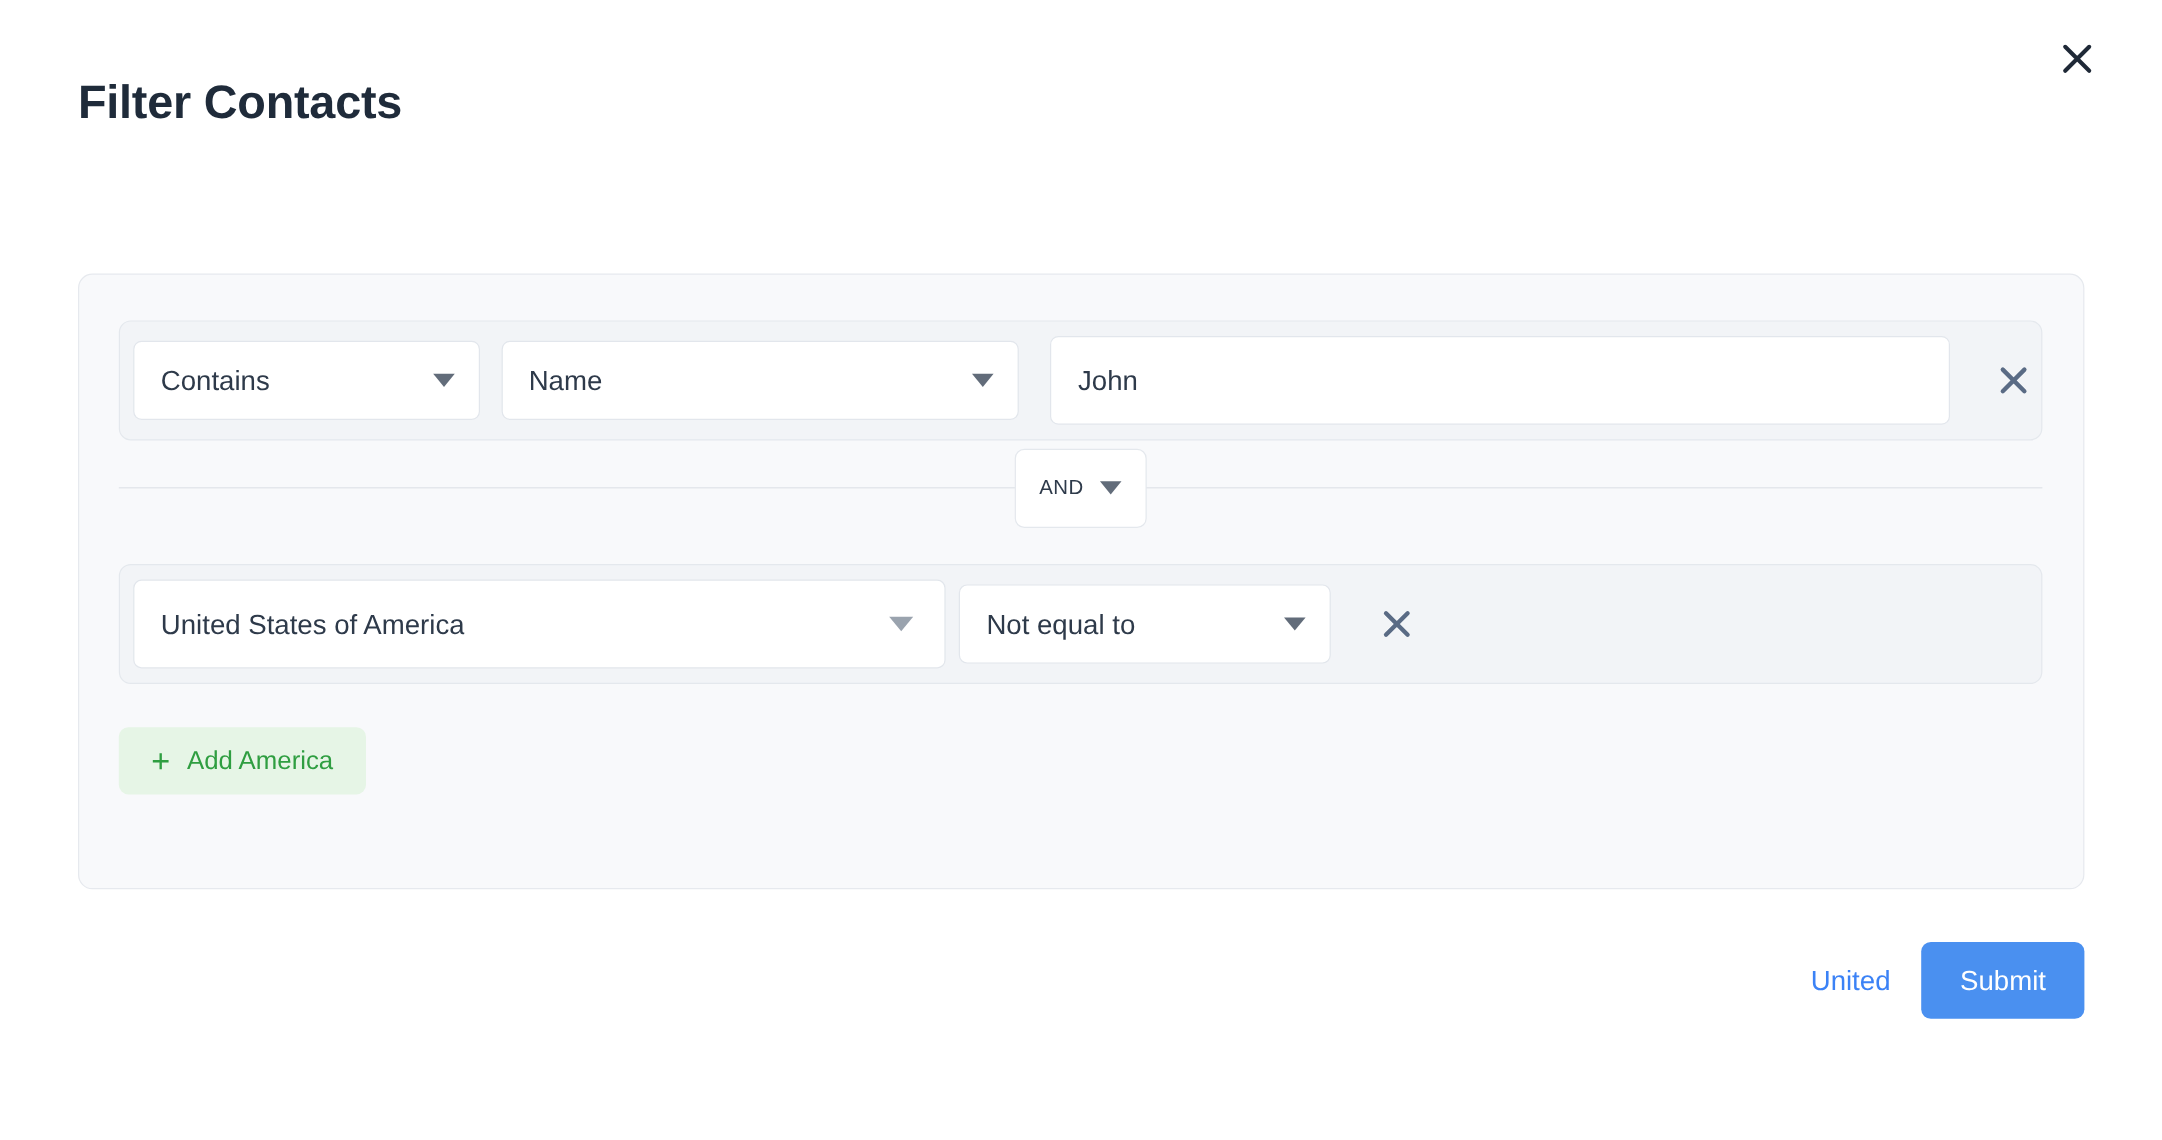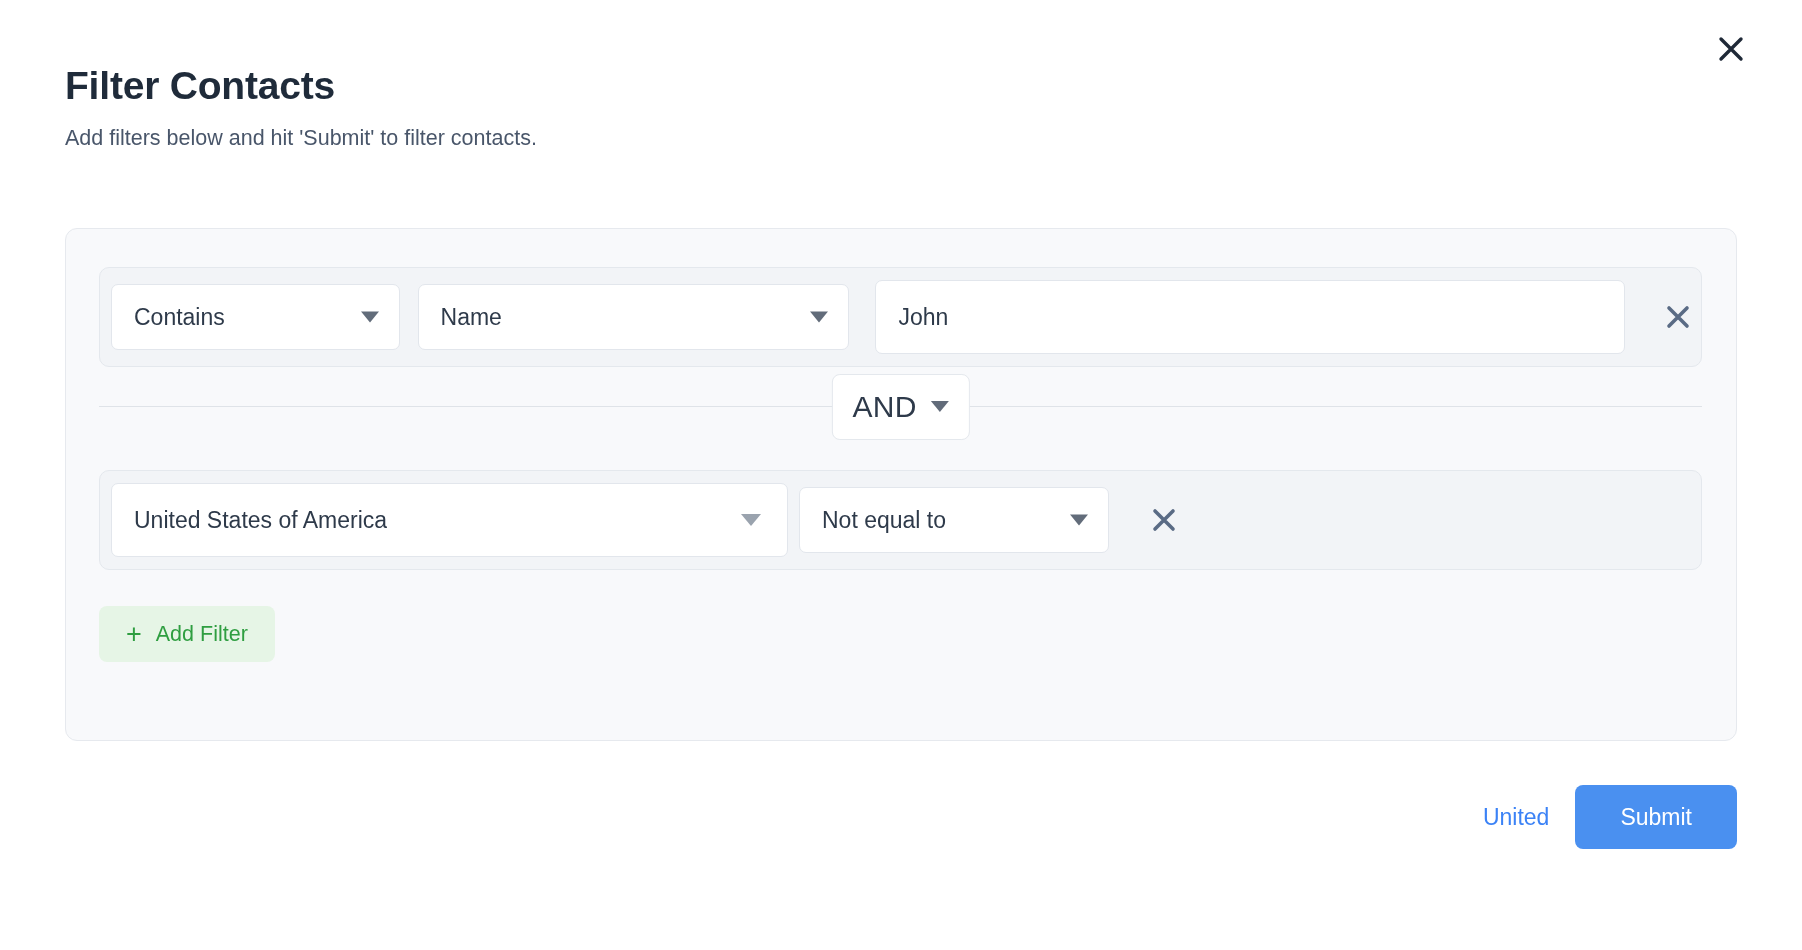--- a/index.html
+++ b/index.html
@@ -182,21 +182,21 @@
     background: #ffffff;
     border: 1px solid #e4e8ed;
     border-radius: 8px;
     display: flex;
     align-items: center;
     padding: 0 20px;
     cursor: pointer;
     box-sizing: border-box;
   }
   .connector-label {
-    font-size: 30px;
+    font-size: 17px;
     color: #2e3a4a;
     letter-spacing: 0.3px;
   }
   .connector-caret {
     margin-left: 14px;
     width: 0;
     height: 0;
     border-left: 9px solid transparent;
     border-right: 9px solid transparent;
     border-top: 11px solid #626c7a;
@@ -246,40 +246,39 @@
     margin-right: 26px;
     cursor: pointer;
     font-family: "Liberation Sans", sans-serif;
   }
   .submit-btn {
     font-size: 23px;
     color: #ffffff;
     background: #4a90f0;
     border: none;
     border-radius: 8px;
-    padding: 0 45px;
+    padding: 0 32px;
     height: 64px;
     cursor: pointer;
     font-family: "Liberation Sans", sans-serif;
   }
 </style>
 </head>
 <body>
 
 <div class="modal">
 
   <button class="close-btn">
     <svg width="30" height="30" viewBox="0 0 30 30" aria-hidden="true">
       <path d="M5 5 L25 25 M25 5 L5 25" stroke="#1f2937" stroke-width="3.4" stroke-linecap="round"></path>
     </svg>
   </button>
 
   <div class="header">
     <h1 class="title">Filter Contacts</h1>
-    <p class="subtitle">Add filters below and hit 'Submit' to filter contacts.</p>
   </div>
 
   <div class="filter-panel">
 
     <div class="filter-row row-1">
       <div class="field field-op">
         <span class="field-text">Contains</span>
         <span class="caret"></span>
       </div>
       <div class="field field-attr">
@@ -314,21 +313,21 @@
       </div>
       <button class="remove-btn">
         <svg width="26" height="26" viewBox="0 0 26 26" aria-hidden="true">
           <path d="M4 4 L22 22 M22 4 L4 22" stroke="#5a6b85" stroke-width="3.6" stroke-linecap="round"></path>
         </svg>
       </button>
     </div>
 
     <button class="add-filter">
       <span class="add-plus">+</span>
-      <span class="add-label">Add Filter</span>
+      <span class="add-label">Add America</span>
     </button>
 
   </div>
 
   <div class="footer">
     <button class="cancel-btn">United</button>
     <button class="submit-btn">Submit</button>
   </div>
 
 </div>

